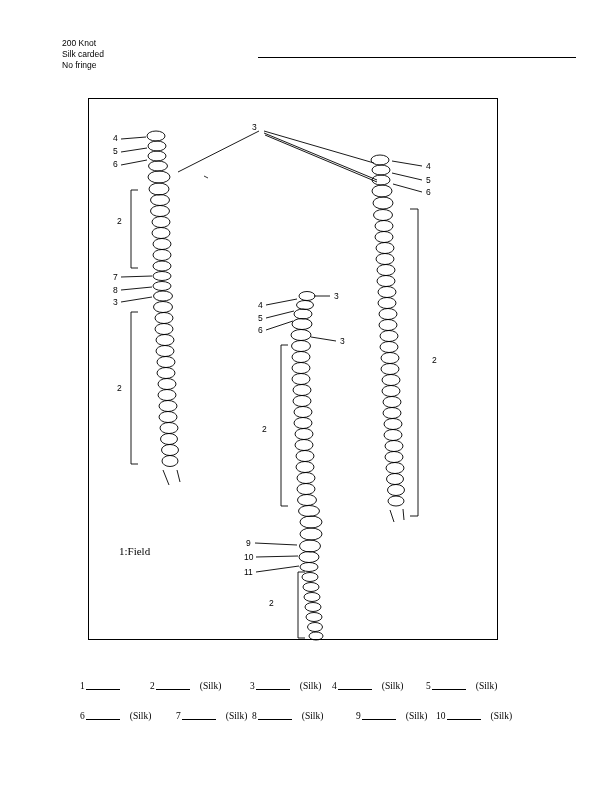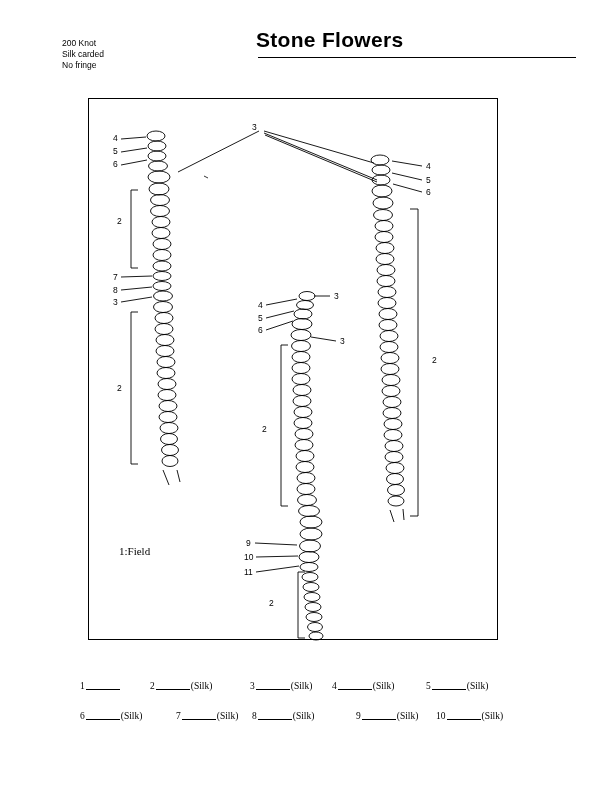--- a/index.html
+++ b/index.html
@@ -107,28 +107,28 @@
   }
   .legend-blank {
     display: inline-block;
     border-bottom: 1px solid #000;
     width: 34px;
     height: 11px;
     margin: 0 1px -1px 1px;
   }
   .legend-silk {
     font-family: "Liberation Serif", serif;
+    margin-left: 9px;
   }
 </style>
 </head>
 <body>
 
 <div class="page">
 
-  <div class="title">Stone Flowers</div>
   <div class="title-rule"></div>
 
   <div class="notes">
     <div>200 Knot</div>
     <div>Silk carded</div>
     <div>No fringe</div>
   </div>
 
   <div class="frame"></div>
 

